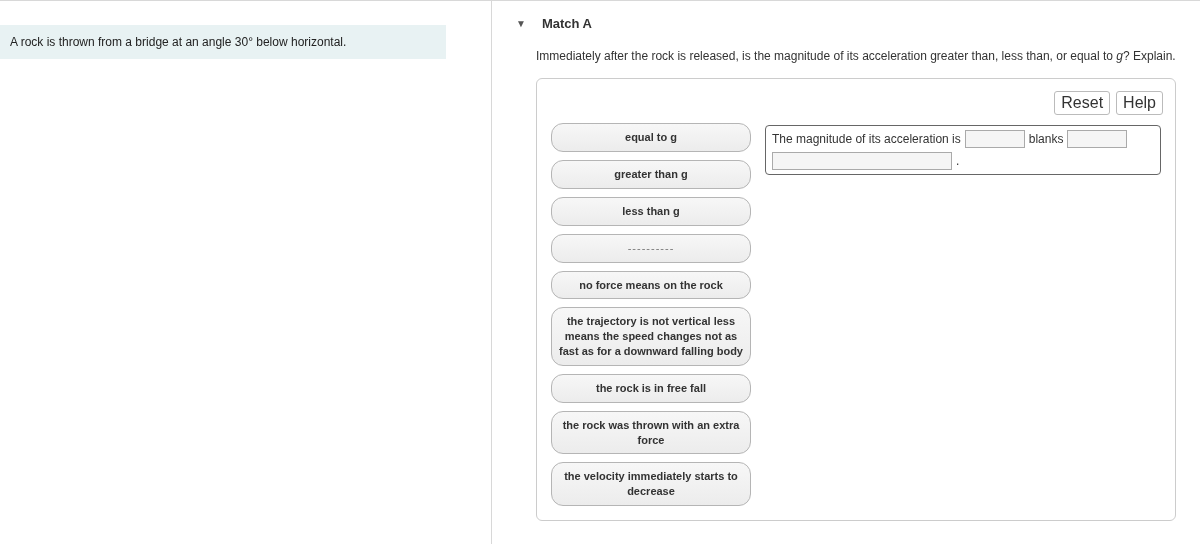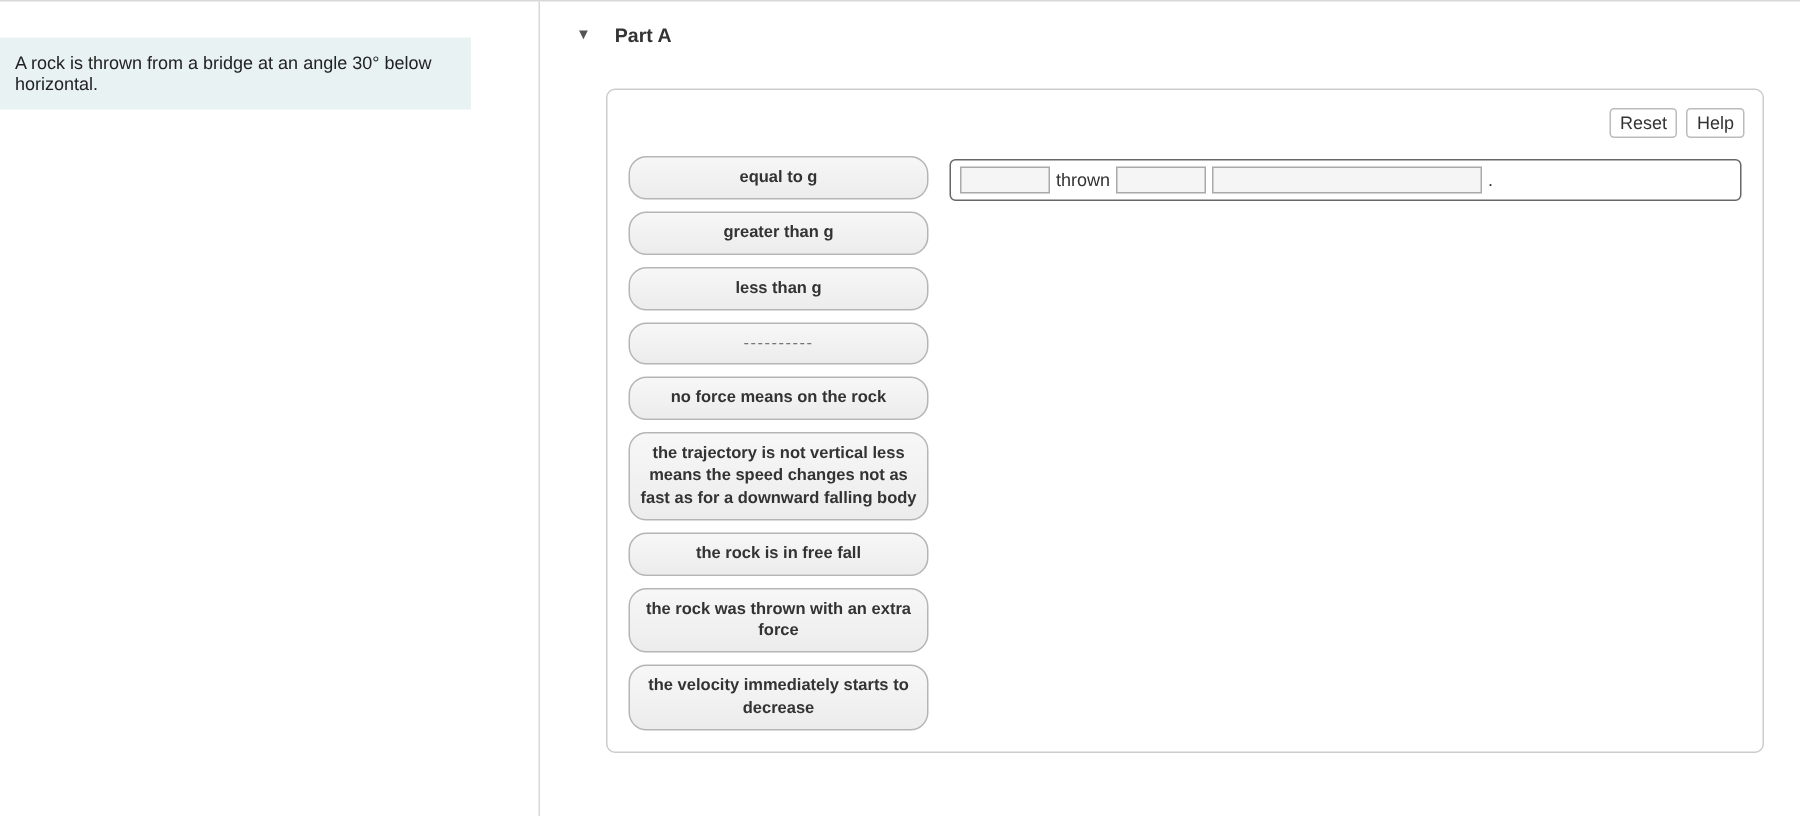--- a/index.html
+++ b/index.html
@@ -1,28 +1,28 @@
 <!DOCTYPE html>
 <html><head>
 <meta charset="utf-8">
 <style>
   * { box-sizing: border-box; }
   html, body { margin:0; padding:0; font-family: Arial, Helvetica, sans-serif; font-size:12px; color:#333; background:#fff; }
   .layout { display:flex; width:1200px; height:544px; border-top:1px solid #d8d8d8; }
-  .left-col { width:360px; border-right:1px solid #d8d8d8; padding:24px 29px 12px 0; }
+  .left-col { width:492px; border-right:1px solid #d8d8d8; padding:24px 29px 12px 0; }
   .prompt-box { background:#e8f2f3; padding:10px 10px; margin-right:16px; color:#222; }
   .right-col { flex:1; padding:0 0 0 0; position:relative; }
   .part-hdr { display:flex; align-items:center; height:44px; padding:0 0 0 24px; font-weight:bold; color:#333; font-size:13px; }
   .part-hdr .arrow { margin-right:16px; font-size:10px; color:#555; }
   .q-area { padding:2px 24px 12px 44px; }
   .q-text { color:#333; line-height:1.6; }
   .q-instr { font-weight:bold; margin-top:4px; color:#333; }
   .work-panel { border:1px solid #ccc; border-radius:6px; margin-top:12px; padding:14px; position:relative; }
   .panel-btns { position:absolute; right:12px; top:12px; display:flex; gap:6px; }
-  .pbtn { border:1px solid #bbb; background:#fff; color:#333; font-size:12px; padding:2px 6px; border-radius:3px; cursor:pointer; }
+  .pbtn { border:1px solid #bbb; background:#fff; color:#333; font-size:16px; padding:2px 6px; border-radius:3px; cursor:pointer; }
   .matching { display:flex; gap:14px; margin-top:30px; }
   .source-col { width:200px; display:flex; flex-direction:column; gap:8px; align-items:stretch; }
   .tile { border:1px solid #b5b5b5; background:linear-gradient(#f7f7f7,#ececec); border-radius:12px; padding:6px 6px; text-align:center; font-size:11px; font-weight:bold; color:#333; cursor:move; line-height:1.35; }
   .tile .dashes { letter-spacing:1px; font-weight:normal; color:#777; }
   .target-col { flex:1; padding-top:2px; }
   .sentence-box { border:1px solid #666; border-radius:4px; padding:4px 6px; display:flex; flex-wrap:wrap; align-items:center; gap:4px; font-size:12px; color:#333; }
   .slot { display:inline-block; width:60px; height:18px; border:1px solid #aaa; background:#f5f5f5; vertical-align:middle; }
   .slot.wide { width:180px; }
   .gvar { font-style:italic; }
 </style>
@@ -32,24 +32,27 @@
 <div class="layout">
   <div class="left-col">
     <div class="prompt-box">
       <span>A rock is thrown from a bridge at an angle 30° below horizontal.</span>
     </div>
   </div>
 
   <div class="right-col">
     <div class="part-hdr">
       <span class="arrow">▼</span>
-      <span>Part A</span>
+      <span>Match A</span>
     </div>
 
     <div class="q-area">
+      <div class="q-text">
+        <span>Immediately after the rock is released, is the magnitude of its acceleration greater than, less than, or equal to </span><span class="gvar">g</span><span>? Explain.</span>
+      </div>
 
       <div class="work-panel">
         <div class="panel-btns">
           <button class="pbtn">Reset</button>
           <button class="pbtn">Help</button>
         </div>
 
         <div class="matching">
           <div class="source-col">
             <div class="tile">
@@ -76,22 +79,23 @@
             <div class="tile">
               <span>the rock was thrown with an extra force</span>
             </div>
             <div class="tile">
               <span>the velocity immediately starts to decrease</span>
             </div>
           </div>
 
           <div class="target-col">
             <div class="sentence-box">
+              <span>The magnitude of its acceleration is</span>
               <span class="slot"></span>
-              <span>thrown</span>
+              <span>blanks</span>
               <span class="slot"></span>
               <span class="slot wide"></span>
               <span>.</span>
             </div>
           </div>
         </div>
       </div>
     </div>
 
   </div>

